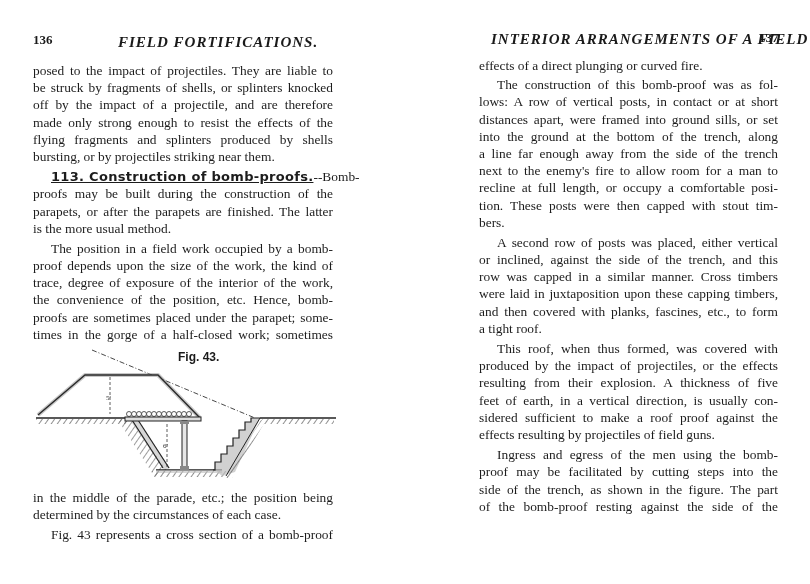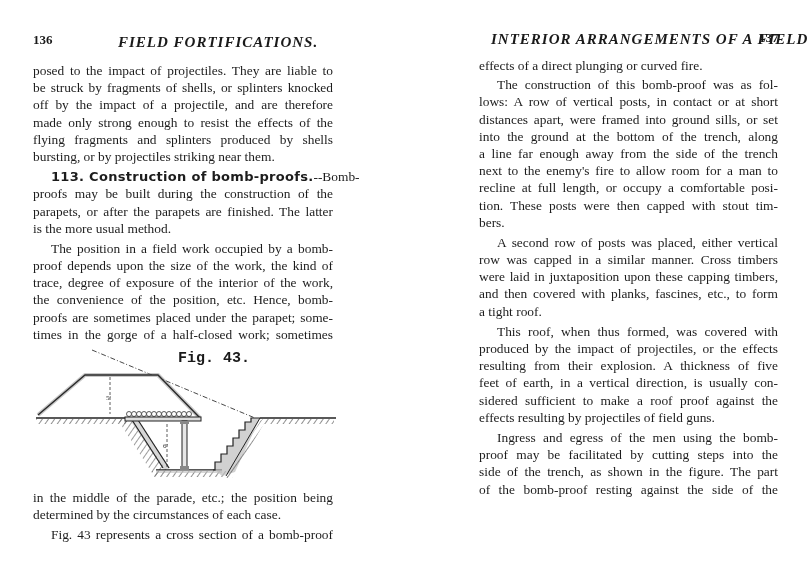--- a/index.html
+++ b/index.html
@@ -8,23 +8,23 @@
   .page { position:absolute; top:0; height:480px; }
   .page-left { left:0; width:400px; }
   .page-right { left:400px; width:410px; }
   .running-head { position:absolute; top:32px; font-size:11.5px; white-space:nowrap; }
   .folio { font-weight:bold; font-size:13px; font-family:"Liberation Serif", serif; }
   .head-title { font-style:italic; font-weight:bold; letter-spacing:1px; font-size:15px; font-family:"Liberation Serif", serif; }
   .text-block { position:absolute; font-family:"Liberation Serif", serif; font-size:13.4px; line-height:17.2px; text-align:justify; color:#1c1c1c; }
   .line { display:block; white-space:nowrap; text-align:justify; text-align-last:justify; height:17.2px; overflow:visible; }
   .line.last { text-align-last:left; }
   .indent { padding-left:18px; }
-  .sec-heading { font-weight:bold; font-family:"DejaVu Sans", sans-serif; font-size:13px; letter-spacing:0.3px; }
+  .sec-heading { font-weight:bold; font-family:"DejaVu Sans", sans-serif; font-size:13px; letter-spacing:0.3px;text-decoration:underline; }
   .figure { position:absolute; left:30px; top:340px; width:340px; height:140px; }
-  .fig-caption { position:absolute; left:148px; top:10px; font-family:Liberation Mono, monospace; font-weight:bold; font-size:15px; }
+  .fig-caption { position:absolute; left:148px; top:10px; font-family:Liberation Sans, sans-serif; font-weight:bold; font-size:12px; }
 </style>
 </head>
 <body>
 
 <div class="page page-left">
   <div class="running-head" style="left:33px;">
     <span class="folio">136</span>
     <span class="head-title" style="position:absolute; left:85px; top:2px;">FIELD FORTIFICATIONS.</span>
   </div>
 
@@ -134,20 +134,21 @@
     <span class="line">lows: A row of vertical posts, in contact or at short</span>
     <span class="line">distances apart, were framed into ground sills, or set</span>
     <span class="line">into the ground at the bottom of the trench, along</span>
     <span class="line">a line far enough away from the side of the trench</span>
     <span class="line">next to the enemy's fire to allow room for a man to</span>
     <span class="line">recline at full length, or occupy a comfortable posi-</span>
     <span class="line">tion.  These posts were then capped with stout tim-</span>
     <span class="line last">bers.</span>
 
     <span class="line indent" style="margin-top:3px;">A second row of posts was placed, either vertical</span>
+    <span class="line">or inclined, against the side of the trench, and this</span>
     <span class="line">row was capped in a similar manner.  Cross timbers</span>
     <span class="line">were laid in juxtaposition upon these capping timbers,</span>
     <span class="line">and then covered with planks, fascines, etc., to form</span>
     <span class="line last">a tight roof.</span>
 
     <span class="line indent" style="margin-top:3px;">This roof, when thus formed, was covered with</span>
     <span class="line">produced by the impact of projectiles, or the effects</span>
     <span class="line">resulting from their explosion.  A thickness of five</span>
     <span class="line">feet of earth, in a vertical direction, is usually con-</span>
     <span class="line">sidered sufficient to make a roof proof against the</span>

